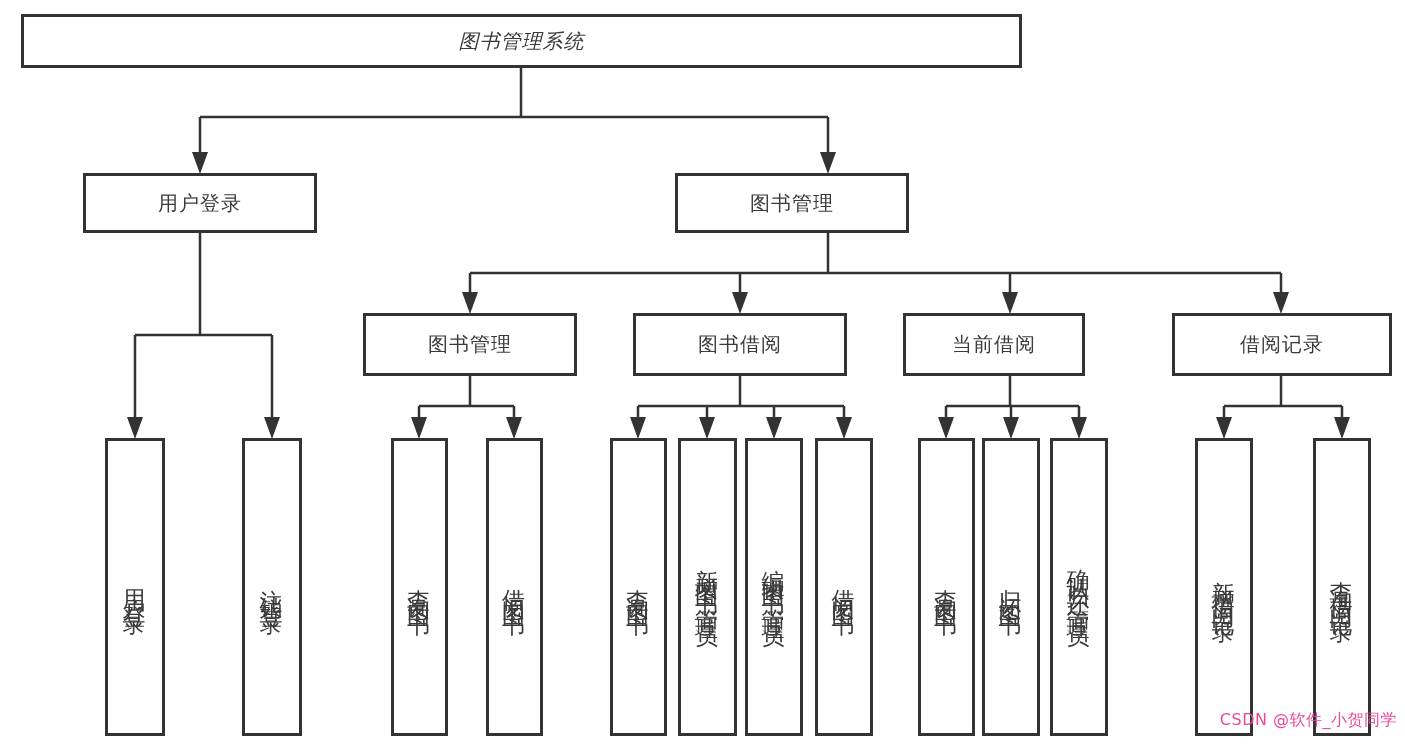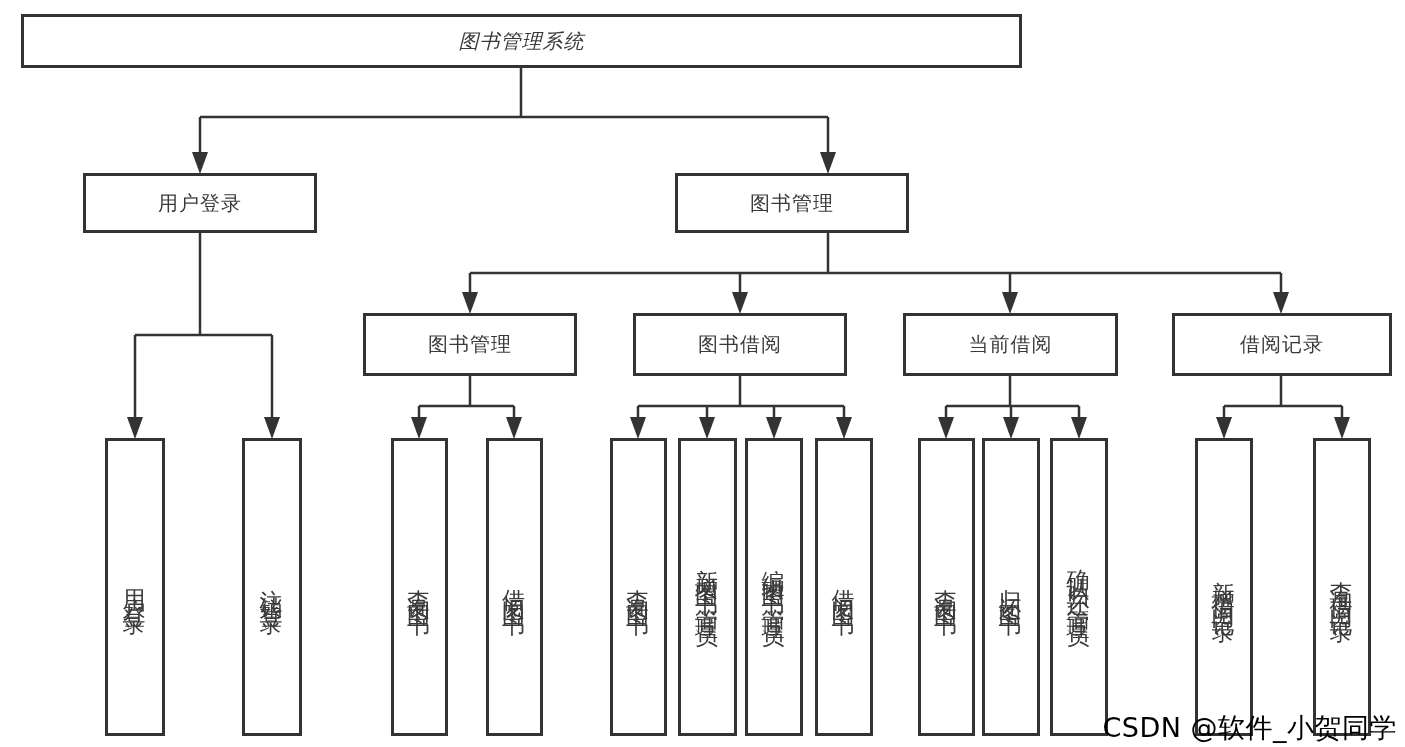--- a/index.html
+++ b/index.html
@@ -9,34 +9,34 @@
   .hbox {
     position:absolute; box-sizing:border-box; background:#ffffff;
     border:3px solid #333333; display:flex; align-items:center; justify-content:center;
     font-size:20px; color:#3a3a3a; letter-spacing:1px; z-index:2;
   }
   .root  { left:21px;  top:14px;  width:1001px; height:54px;font-style:italic; }
   .l2a   { left:83px;  top:173px; width:234px;  height:60px; }
   .l2b   { left:675px; top:173px; width:234px;  height:60px; }
   .l3a   { left:363px; top:313px; width:214px;  height:63px; }
   .l3b   { left:633px; top:313px; width:214px;  height:63px;align-items:center; }
-  .l3c   { left:903px; top:313px; width:215px;  height:63px;justify-content:center; }
+  .l3c   { left:903px; top:313px; width:182px;  height:63px;justify-content:center; }
   .l3d   { left:1172px;top:313px; width:220px;  height:63px; }
   .vbox {
     position:absolute; top:438px; height:298px; box-sizing:border-box;
     background:#ffffff; border:3px solid #333333;
     display:flex; align-items:center; justify-content:center; z-index:2;
   }
   .vbox span {
     writing-mode:vertical-rl; text-orientation:mixed;
     font-size:23px; letter-spacing:8px; color:#3a3a3a; white-space:nowrap;
   }
   .watermark {
     position:absolute; right:8px; top:710px; z-index:5;
-    font-size:27px; color:#000000; letter-spacing:0.5px; white-space:nowrap;
+    font-size:16px; color:#ec4899; letter-spacing:0.5px; white-space:nowrap;
   }
 </style>
 </head>
 <body>
 
 <div id="canvas">
 
   <svg class="connectors" viewBox="0 0 1405 747" xmlns="http://www.w3.org/2000/svg">
     <g stroke="#333333" stroke-width="2.5" fill="none">
       <path d="M521 68 V117 M200 117 H828 M200 117 V156 M828 117 V156"></path>

